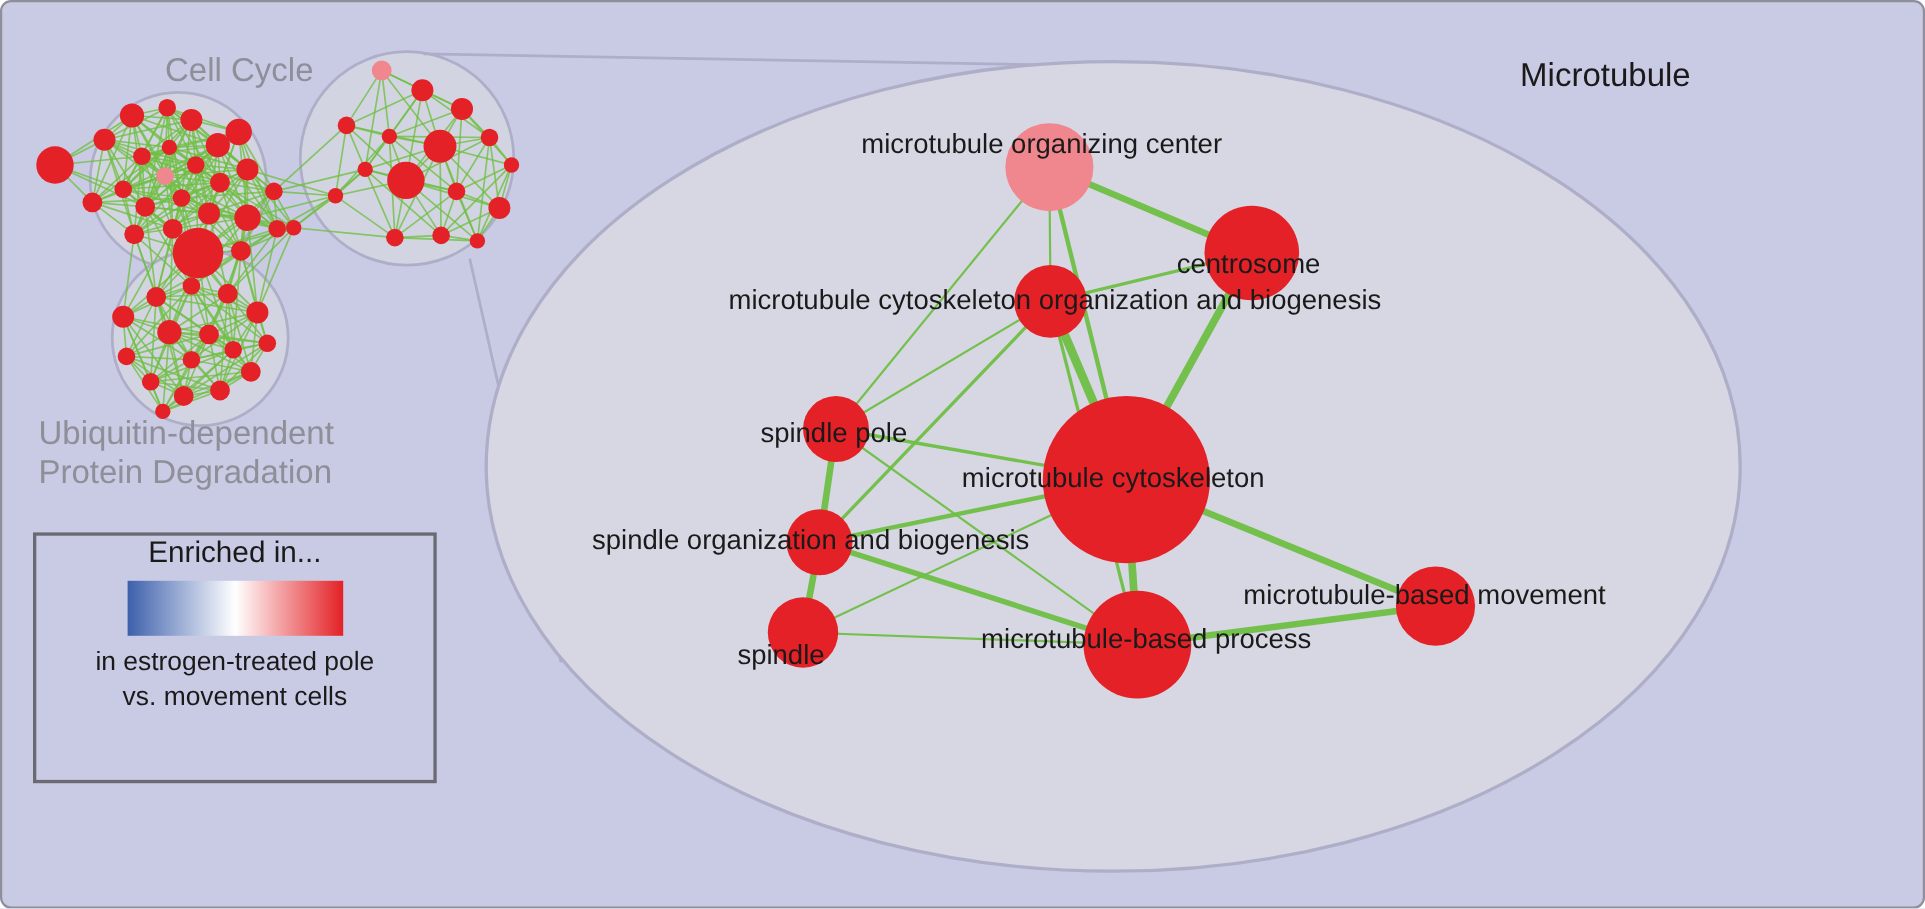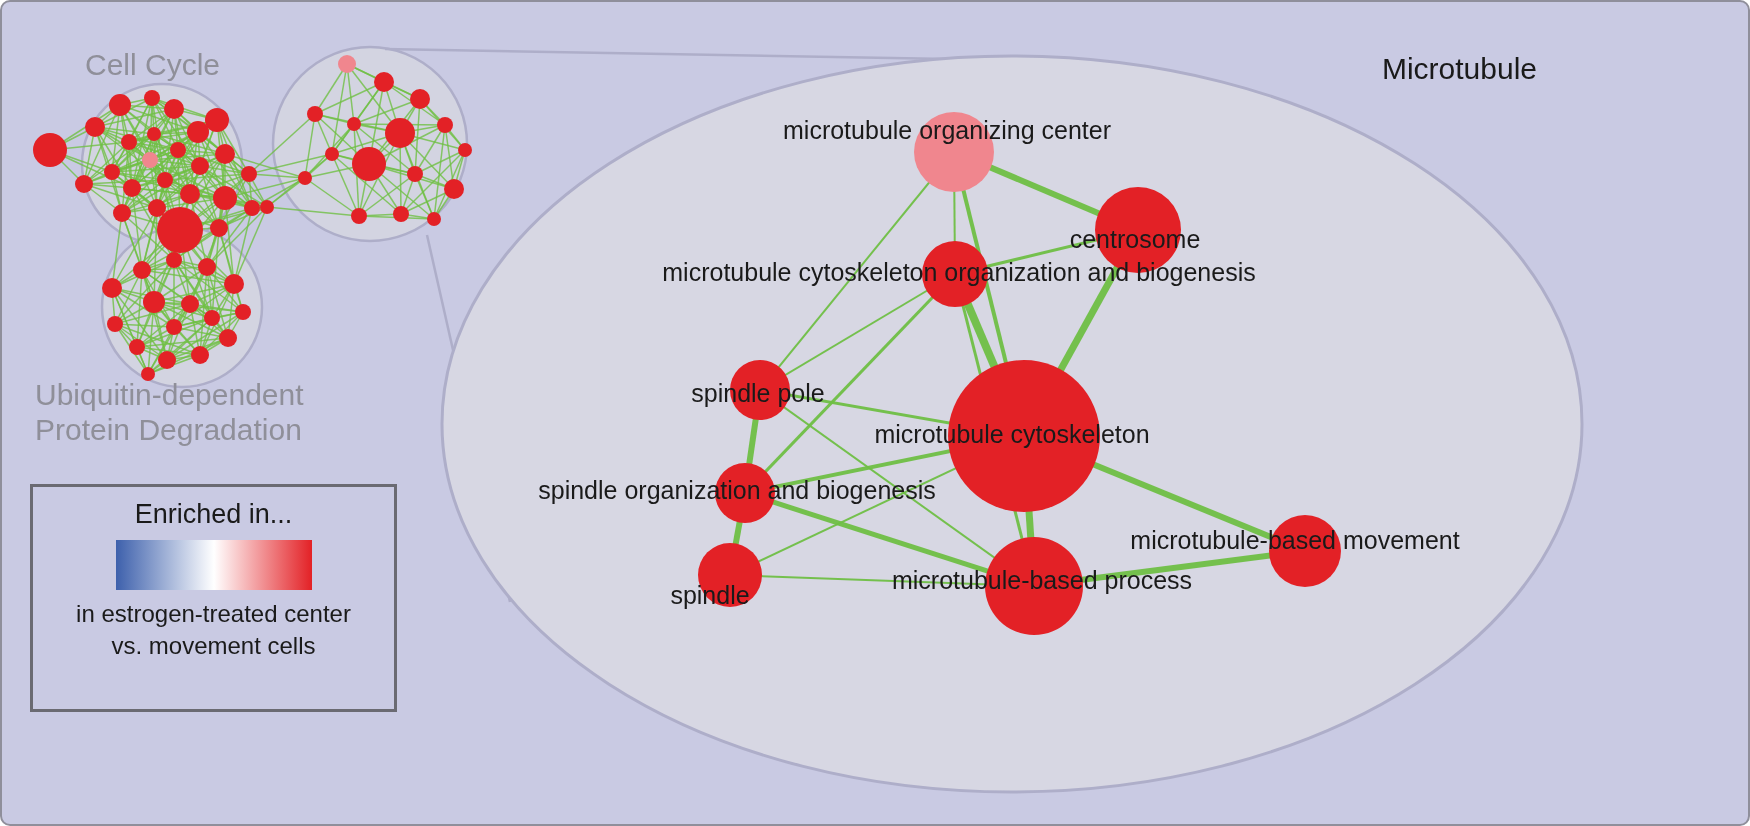--- a/index.html
+++ b/index.html
@@ -8,21 +8,21 @@
   }
   *{box-sizing:border-box;margin:0;padding:0}
   body{font-family:"Liberation Sans","DejaVu Sans",sans-serif;background:#fff}
   .fig{position:relative;width:1750px;height:826px;background:var(--bg);
        border:2px solid var(--fig-border);border-radius:10px;overflow:hidden}
   .fig svg{position:absolute;left:0;top:0;font-family:"Liberation Sans","DejaVu Sans",sans-serif}
   .overlay{position:absolute;pointer-events:none}
   .gray-label{color:var(--gray-text);font-size:30px;font-weight:400;line-height:1.15}
   .black-title{color:var(--black-text);font-size:30px;line-height:1.25;text-align:right}
   .legend{position:absolute;left:28px;top:482px;width:367px;height:228px;
-          border:3px solid var(--legend-border);padding-top:12px;text-align:center}
+          border:3px solid var(--legend-border);padding-top:0;text-align:center}
   .legend-title{font-size:27px;color:var(--black-text)}
   .legend-bar{width:196px;height:50px;margin:10px auto 0 auto}
   .legend-row{display:flex;justify-content:space-between;width:272px;margin:4px auto 0 auto}
   .legend-row span{font-size:28px;color:var(--black-text)}
   .legend-caption{margin-top:8px;font-size:24px;line-height:1.32;color:var(--black-text)}
 </style>
 </head>
 <body>
 
 <div class="fig">
@@ -539,33 +539,33 @@
       <text x="1133" y="246" text-anchor="middle" font-size="25" fill="#1a1a1a">centrosome</text>
       <text x="957" y="279" text-anchor="middle" font-size="25" fill="#1a1a1a">microtubule cytoskeleton organization and biogenesis</text>
       <text x="756" y="400" text-anchor="middle" font-size="25" fill="#1a1a1a">spindle pole</text>
       <text x="1010" y="441" text-anchor="middle" font-size="25" fill="#1a1a1a">microtubule cytoskeleton</text>
       <text x="735" y="497" text-anchor="middle" font-size="25" fill="#1a1a1a">spindle organization and biogenesis</text>
       <text x="1293" y="547" text-anchor="middle" font-size="25" fill="#1a1a1a">microtubule-based movement</text>
       <text x="1040" y="587" text-anchor="middle" font-size="25" fill="#1a1a1a">microtubule-based process</text>
       <text x="708" y="602" text-anchor="middle" font-size="25" fill="#1a1a1a">spindle</text>
     </svg>
 
-  <div class="overlay gray-label" style="left:83px;top:46px;width:200px;text-align:left">Cell Cycle</div>
+  <div class="overlay gray-label" style="left:83px;top:46px;width:200px;text-align:right">Cell Cycle</div>
 
   <div class="overlay gray-label" style="left:33px;top:376px;width:340px;text-align:left">
     <div>Ubiquitin-dependent</div>
     <div>Protein Degradation</div>
   </div>
 
   <div class="overlay black-title" style="left:1235px;top:48px;width:300px">
     <div>Microtubule</div>
   </div>
 
   <div class="legend">
     <div class="legend-title">Enriched in...</div>
     <div class="legend-bar" style="background: linear-gradient(90deg, rgb(61, 96, 172) 0%, rgb(255, 255, 255) 50%, rgb(227, 33, 38) 100%);"></div>
     <div class="legend-caption">
-      <div>in estrogen-treated center</div>
+      <div>in estrogen-treated pole</div>
       <div>vs. movement cells</div>
     </div>
   </div>
 
 </div>
 
 </body></html>

